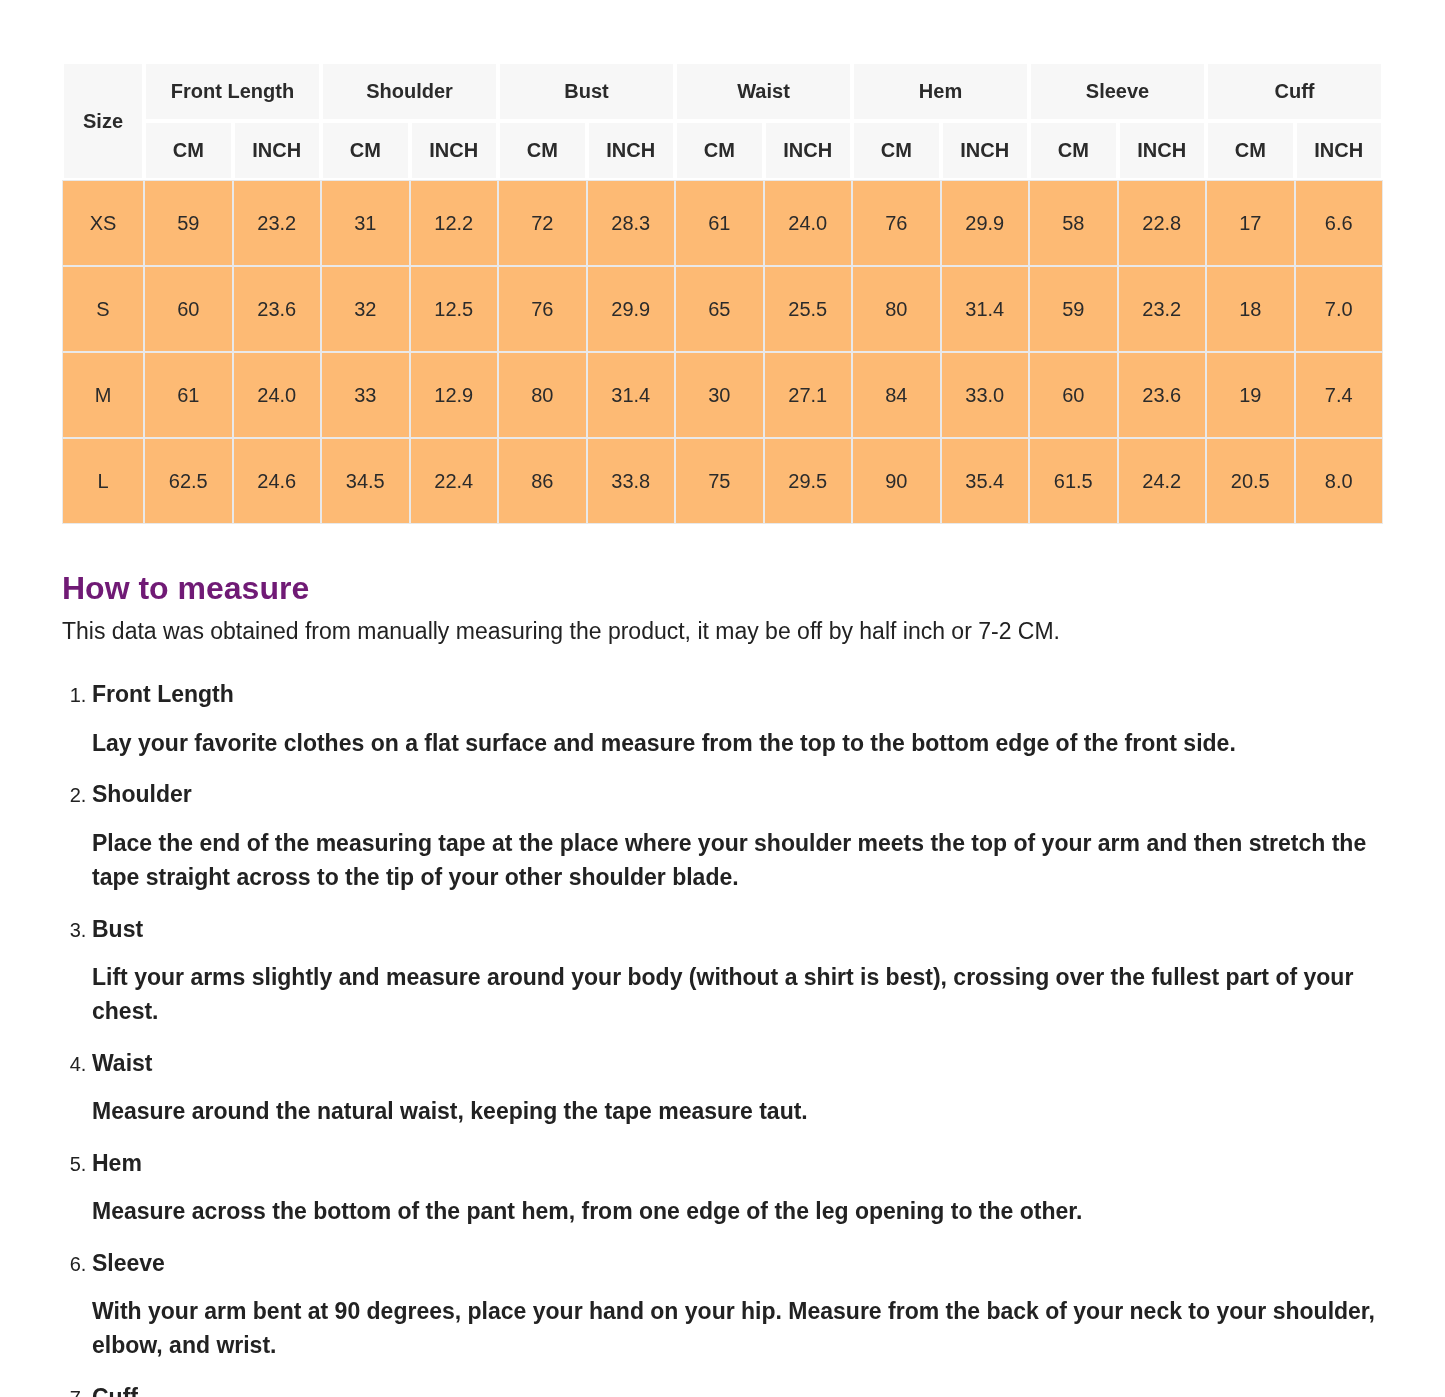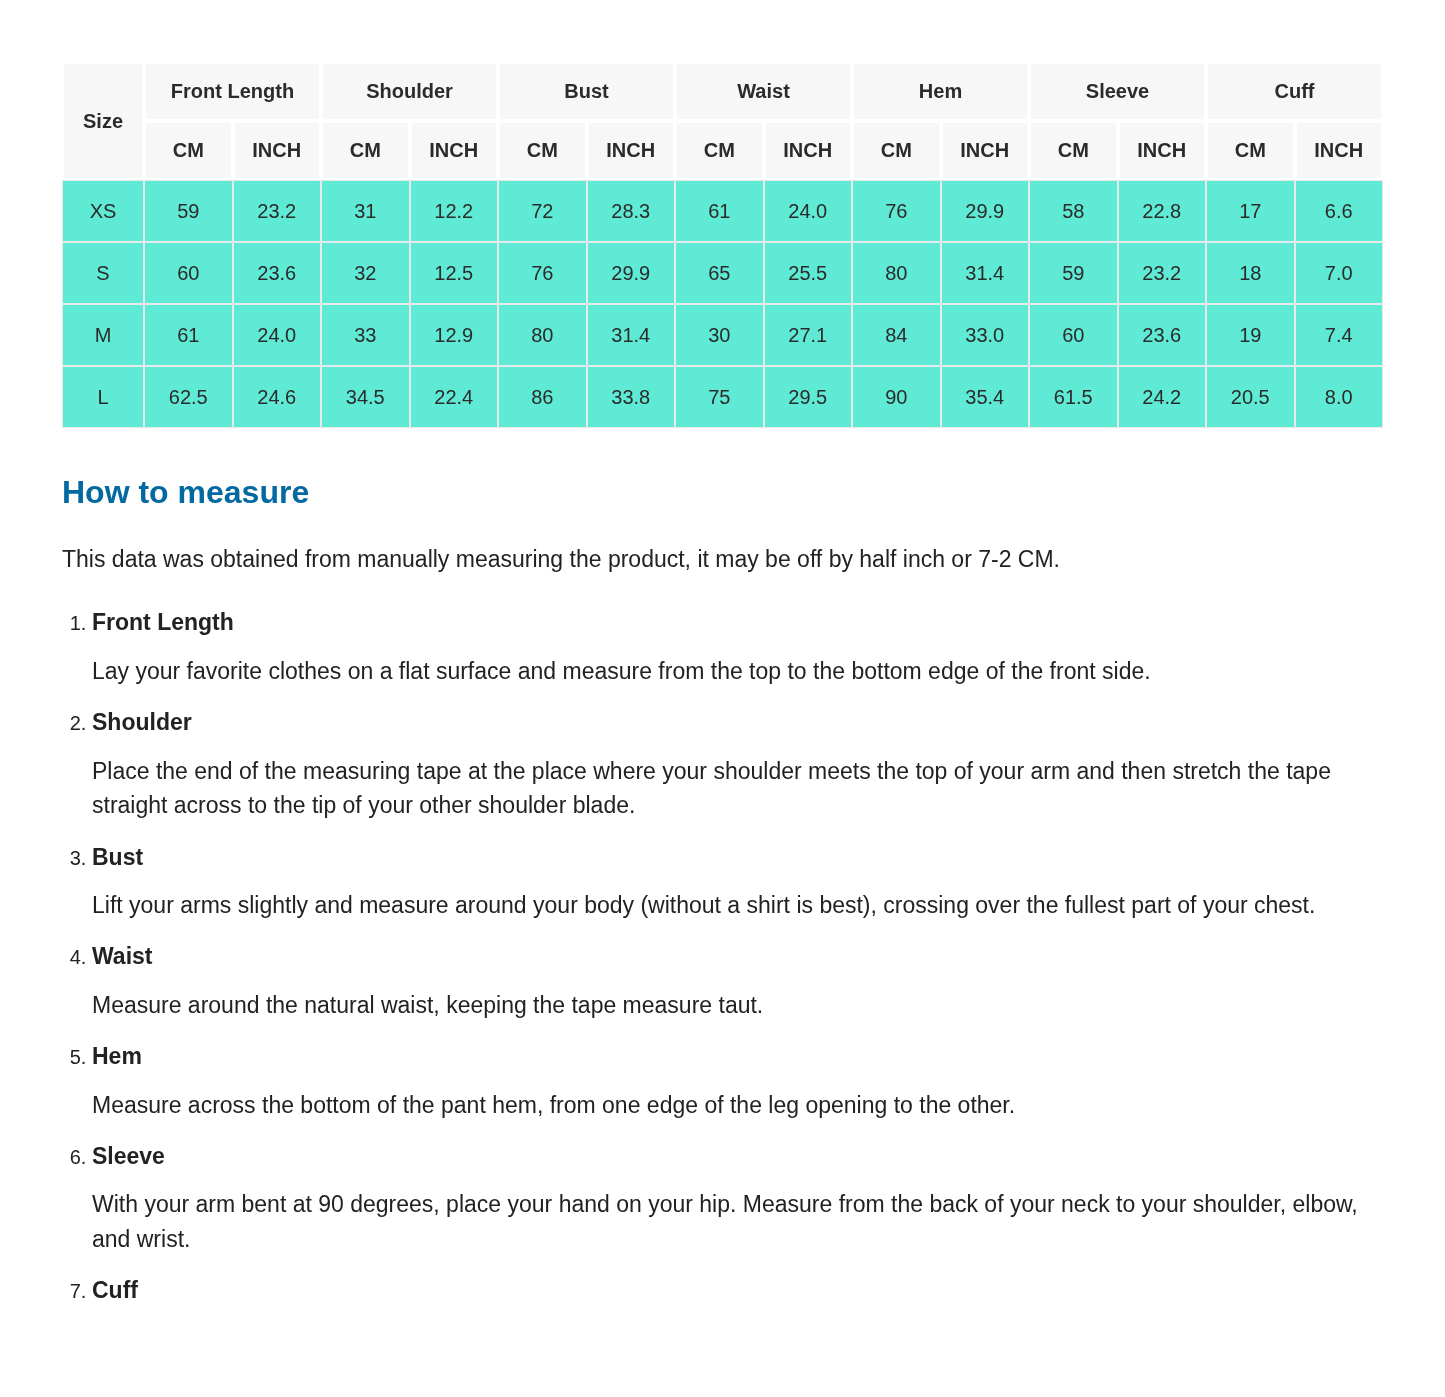--- a/index.html
+++ b/index.html
@@ -29,36 +29,36 @@
     border: 2px solid #ffffff;
     font-size: 20px;
     font-weight: bold;
     text-align: center;
     vertical-align: middle;
     height: 55px;
     padding: 0;
     color: #2b2b2b;
   }
   table.size-table td {
-    background: #5eead4;
+    background: #fdba74;
     border: 1px solid #e9e9e9;
     font-size: 20px;
     font-weight: normal;
     text-align: center;
     vertical-align: middle;
     height: 60px;
-    padding: 0;
+    padding: 12px;
     color: #2b2b2b;
   }
   
   h2.howto-title {
     font-size: 32px;
     font-weight: bold;
-    margin: 46px 0 32px 0;
-    color: #0369a1;
+    margin: 46px 0 8px 0;
+    color: #701a75;
   }
   p.howto-intro {
     font-size: 23px;
     line-height: 1.45;
     margin: 0 0 30px 0;
   }
   ol.steps {
     margin: 0;
     padding: 0 0 0 30px;
     font-size: 23px;
@@ -68,21 +68,21 @@
     line-height: 1.45;
   }
   ol.steps li::marker {
     font-size: 20px;
     color: #222222;
   }
   .step-label {
     font-weight: bold;
   }
   ol.steps li p.step-desc {
-    font-weight: normal;
+    font-weight: bold;
     margin: 14px 0 18px 0;
     line-height: 1.5;
   }
 </style>
 </head>
 <body>
 
 <div class="page">
 
   <table class="size-table">

